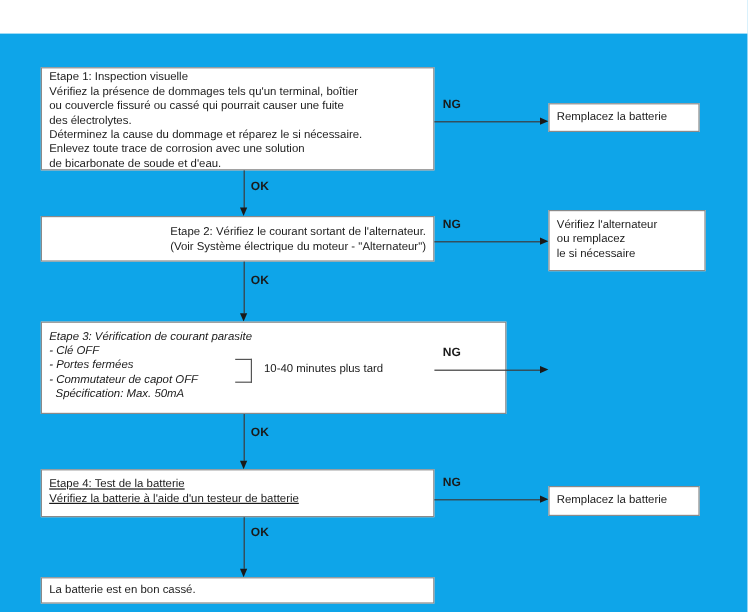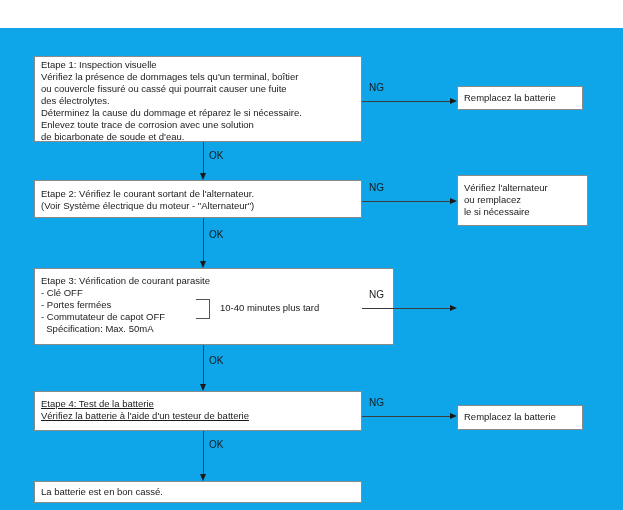--- a/index.html
+++ b/index.html
@@ -19,21 +19,21 @@
   .arrow-down {
     position:absolute; width:0; height:0;
     border-left:3.5px solid transparent; border-right:3.5px solid transparent;
     border-top:7px solid #1a1a1a;
   }
   .arrow-right {
     position:absolute; width:0; height:0;
     border-top:3.5px solid transparent; border-bottom:3.5px solid transparent;
     border-left:7px solid #1a1a1a;
   }
-  .lbl { position:absolute; font-size:10px; line-height:12px; color:#1a1a1a; }
+  .lbl { position:absolute; font-size:10px; line-height:12px; color:#1a1a1a;font-weight:bold; }
   .bracket {
     position:absolute; width:14px; height:20px; box-sizing:border-box;
     border:1px solid #555555; border-left:none; background:transparent;
   }
   .bracket-label { position:absolute; font-size:9.5px; line-height:12px; color:#1a1a1a; white-space:nowrap; }
 </style>
 </head>
 <body>
 
 <div class="canvas">
@@ -51,38 +51,38 @@
   <div class="hline" style="left:362px;top:73px;width:88px;"></div>
   <div class="arrow-right" style="left:450px;top:70px;"></div>
   <div class="box" style="left:457px;top:58px;width:126px;height:24px;padding:5px 6px;">
     <div class="box-text">Remplacez la batterie</div>
   </div>
 
   <div class="vline" style="left:203px;top:114px;height:32px;"></div>
   <div class="arrow-down" style="left:200px;top:145px;"></div>
   <div class="lbl" style="left:209px;top:122px;">OK</div>
 
-  <div class="box" style="left:34px;top:152px;width:328px;height:38px;padding:7px 6px;">
+  <div class="box" style="left:34px;top:152px;width:328px;height:38px;padding:7px 6px;text-align:right;">
     <div class="box-text">Etape 2: Vérifiez le courant sortant de l'alternateur.
 (Voir Système électrique du moteur - "Alternateur")</div>
   </div>
   <div class="lbl" style="left:369px;top:154px;">NG</div>
   <div class="hline" style="left:362px;top:173px;width:88px;"></div>
   <div class="arrow-right" style="left:450px;top:170px;"></div>
   <div class="box" style="left:457px;top:147px;width:131px;height:51px;padding:6px 6px;">
     <div class="box-text">Vérifiez l'alternateur
 ou remplacez
 le si nécessaire</div>
   </div>
 
   <div class="vline" style="left:203px;top:190px;height:43px;"></div>
   <div class="arrow-down" style="left:200px;top:233px;"></div>
   <div class="lbl" style="left:209px;top:201px;">OK</div>
 
-  <div class="box" style="left:34px;top:240px;width:360px;height:77px;padding:6px 6px;">
+  <div class="box" style="left:34px;top:240px;width:388px;height:77px;padding:6px 6px;font-style:italic;">
     <div class="box-text">Etape 3: Vérification de courant parasite
 - Clé OFF
 - Portes fermées
 - Commutateur de capot OFF
   Spécification: Max. 50mA</div>
   </div>
   <div class="bracket" style="left:196px;top:271px;"></div>
   <div class="bracket-label" style="left:220px;top:274px;">10-40 minutes plus tard</div>
   <div class="lbl" style="left:369px;top:261px;">NG</div>
   <div class="hline" style="left:362px;top:280px;width:88px;"></div>

